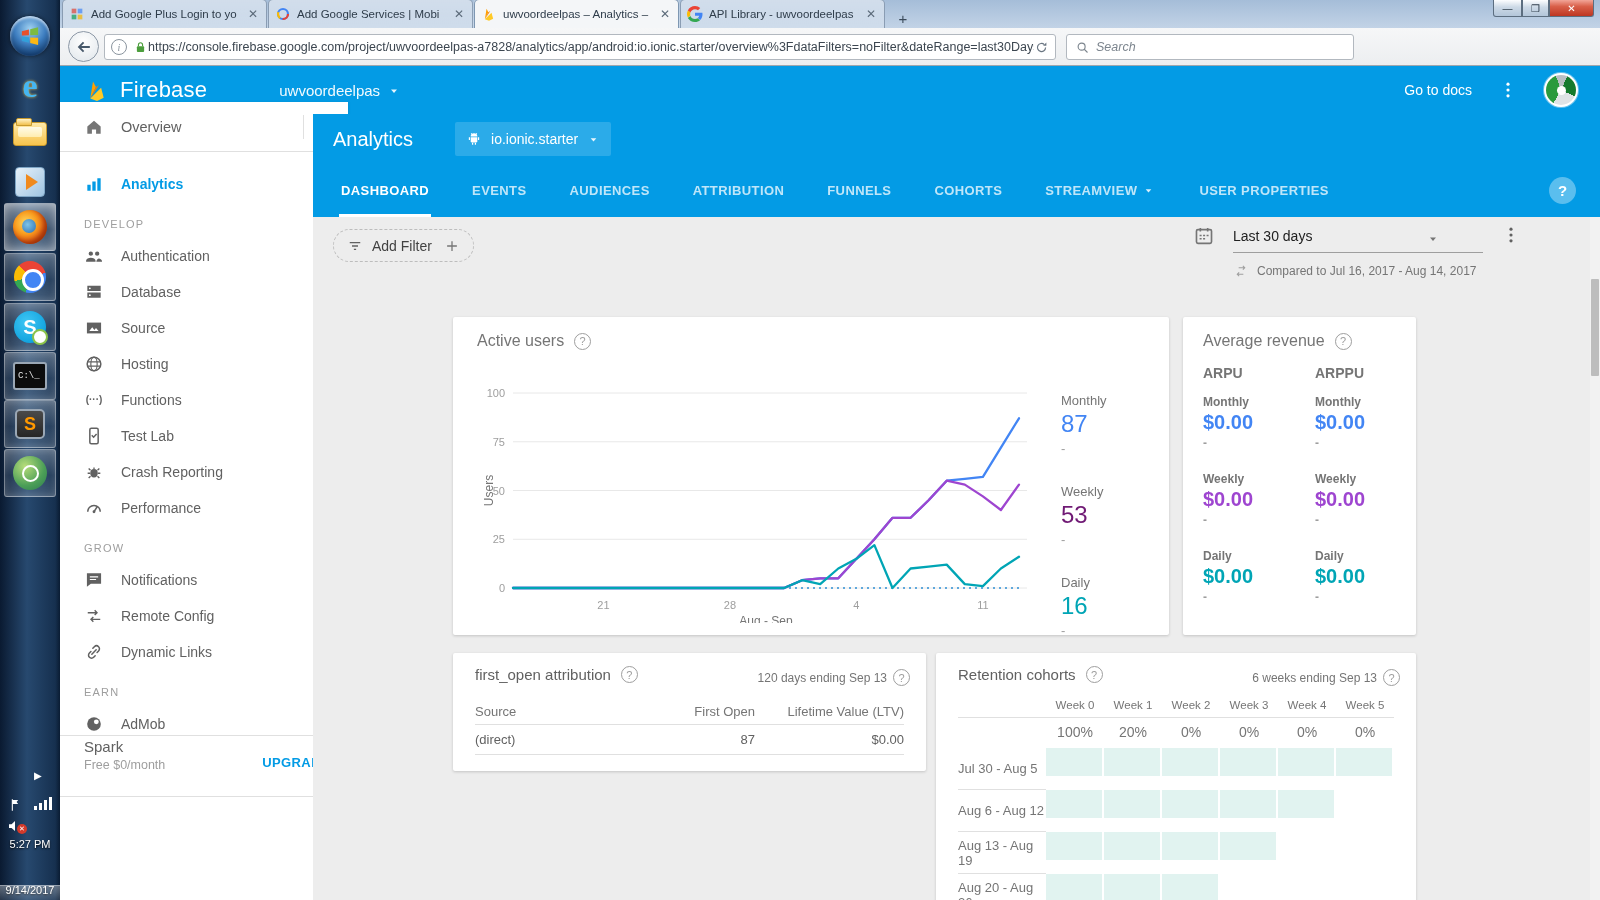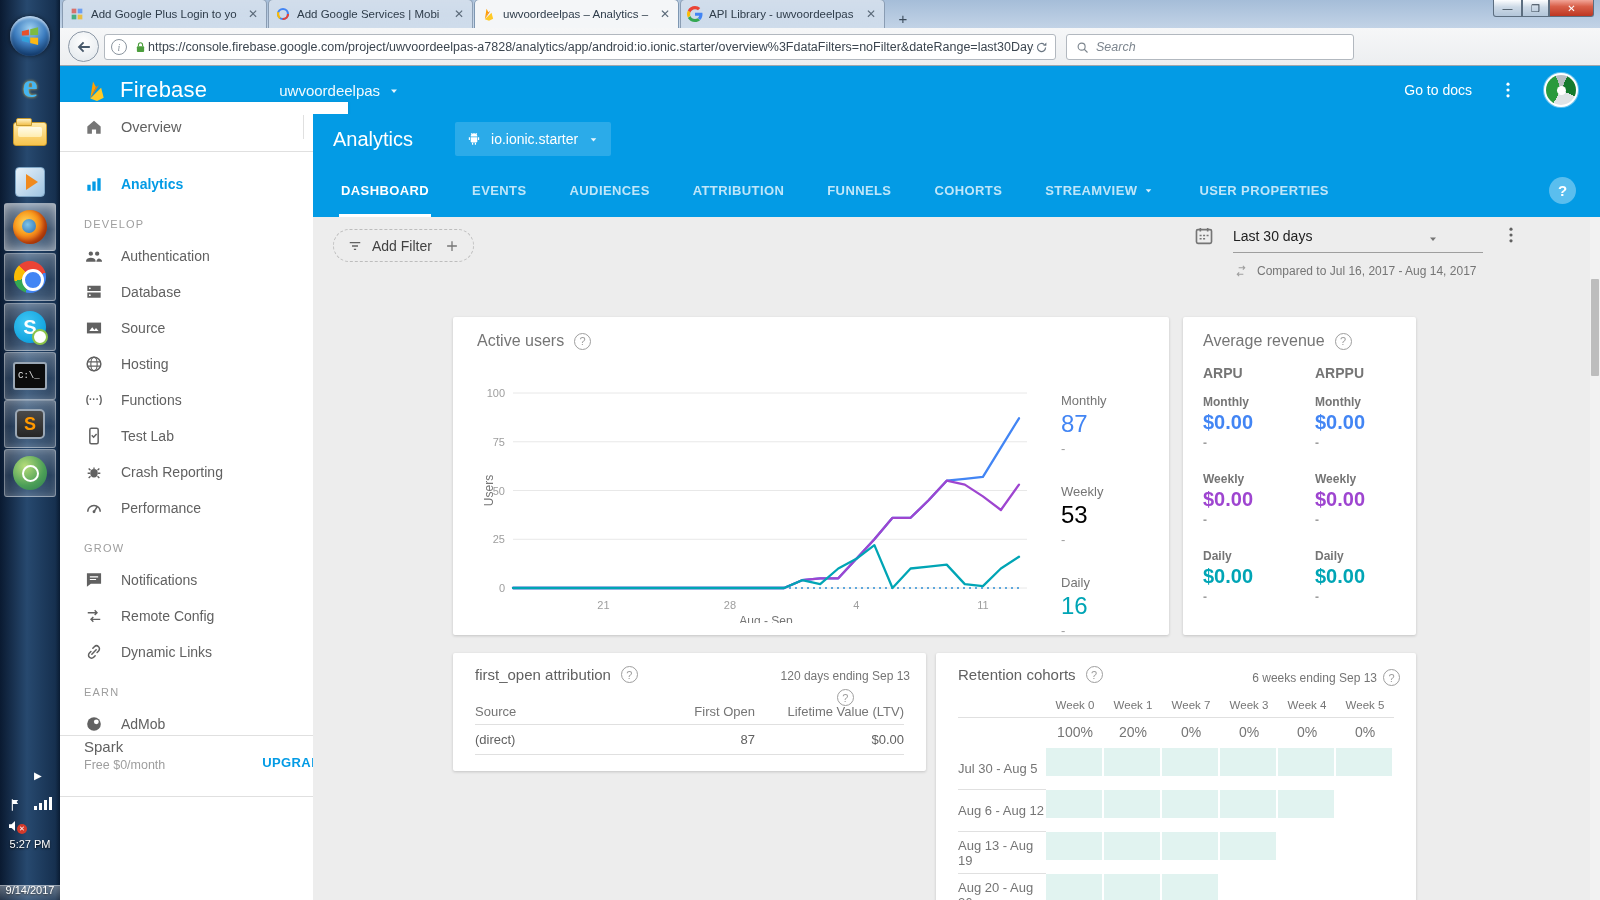--- a/index.html
+++ b/index.html
@@ -185,21 +185,21 @@
   #card-revenue .card-title { position:absolute; left:20px; top:15px; }
   .rv-col { position:absolute; top:48px;font-weight:bold; }
   .rv-col .cn { font-size:14px; color:#757575; margin-bottom:14px; }
   .rv-row { margin-bottom:22px; }
   .rv-row .p { font-size:12px; color:#757575; }
   .rv-row .v { font-size:20px; margin-top:2px; }
   .rv-row .d { font-size:12px; color:#9e9e9e; margin-top:2px; }
 
   #card-attribution { left:140px; top:436px; width:473px; height:118px; }
   #card-attribution .card-title { position:absolute; left:22px; top:13px; font-size:15px; color:#616161; }
-  #attr-period { position:absolute; right:16px; top:16px;flex-direction:column; }
+  #attr-period { position:absolute; right:16px; top:16px; }
   .attr-table { position:absolute; left:22px; right:22px; top:46px; }
   .attr-hrow, .attr-drow { display:flex; height:26px; align-items:center; font-size:13px; }
   .attr-hrow { color:#757575; border-bottom:1px solid #e0e0e0; }
   .attr-drow { color:#616161; border-bottom:1px solid #e0e0e0; height:30px; }
   .attr-c0 { width:170px; }
   .attr-c1 { width:110px; text-align:right; }
   .attr-c2 { flex:1; text-align:right; }
 
   #card-retention { left:623px; top:436px; width:480px; height:290px; }
   #card-retention .card-title { position:absolute; left:22px; top:13px; font-size:15px; color:#616161; }
@@ -653,21 +653,21 @@
               <polyline points="34.0,215.0 52.1,215.0 70.1,215.0 88.2,215.0 106.3,215.0 124.4,215.0 142.4,215.0 160.5,215.0 178.6,215.0 196.6,215.0 214.7,215.0 232.8,215.0 250.9,215.0 268.9,215.0 287.0,215.0 305.1,215.0 323.1,207.2 341.2,211.1 359.3,195.5 377.4,185.8 395.4,172.1 413.5,215.0 431.6,195.5 449.6,193.6 467.7,191.6 485.8,211.1 503.9,213.1 521.9,195.5 540.0,183.8" fill="none" stroke="#00a5b5" stroke-width="2.3" stroke-linejoin="round" stroke-linecap="round"></polyline>
             </svg>
           <div id="au-legend">
               <div class="lg-entry">
                 <div class="n">Monthly</div>
                 <div class="v" style="color:#4285f4">87</div>
                 <div class="d">-</div>
               </div>
               <div class="lg-entry">
                 <div class="n">Weekly</div>
-                <div class="v" style="color:#000000">53</div>
+                <div class="v" style="color:#701a75">53</div>
                 <div class="d">-</div>
               </div>
               <div class="lg-entry">
                 <div class="n">Daily</div>
                 <div class="v" style="color:#00a5b5">16</div>
                 <div class="d">-</div>
               </div>
             </div>
         </div>
 
@@ -746,21 +746,21 @@
           </div>
           <span id="ret-period" class="period">
             <span>6 weeks ending Sep 13</span>
             <span class="qmark">?</span>
           </span>
           <div id="coh-grid">
               <div class="coh-hdr">
                 <span class="sp"></span>
                 <span class="w">Week 0</span>
                 <span class="w">Week 1</span>
-                <span class="w">Week 7</span>
+                <span class="w">Week 2</span>
                 <span class="w">Week 3</span>
                 <span class="w">Week 4</span>
                 <span class="w">Week 5</span>
               </div>
               <div class="coh-pct">
                 <span class="sp"></span>
                 <span class="w">100%</span>
                 <span class="w">20%</span>
                 <span class="w">0%</span>
                 <span class="w">0%</span>

